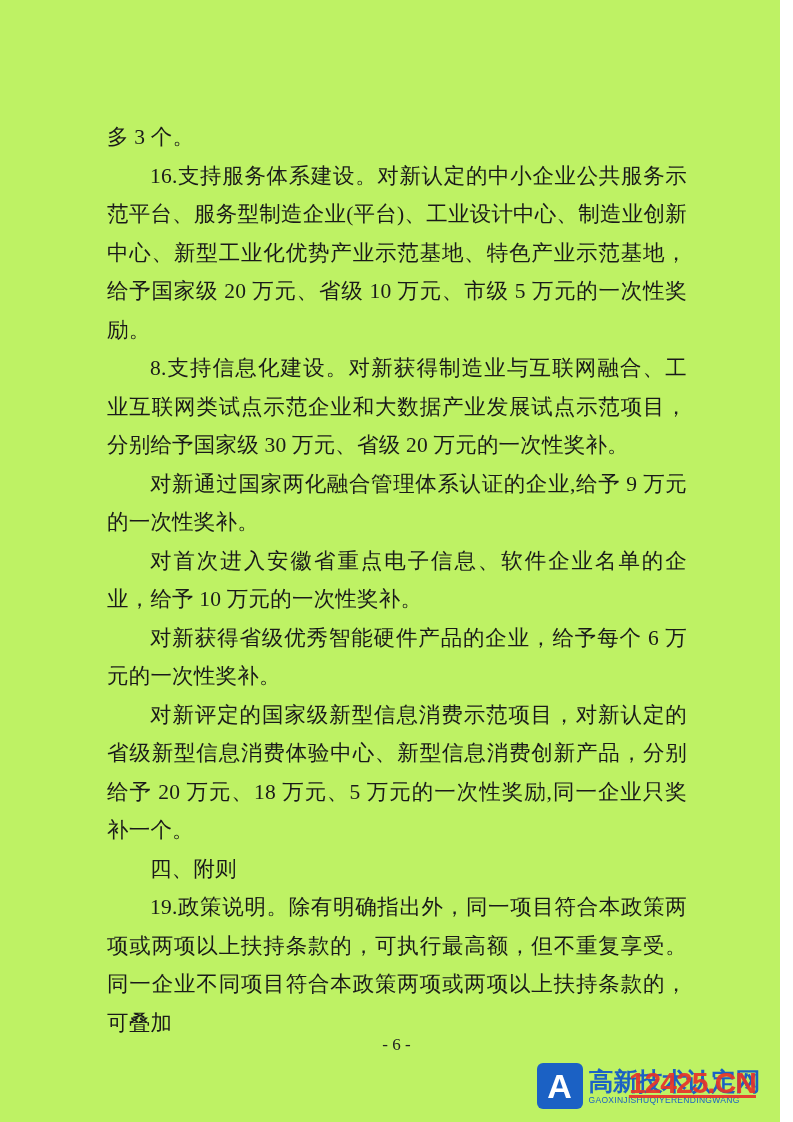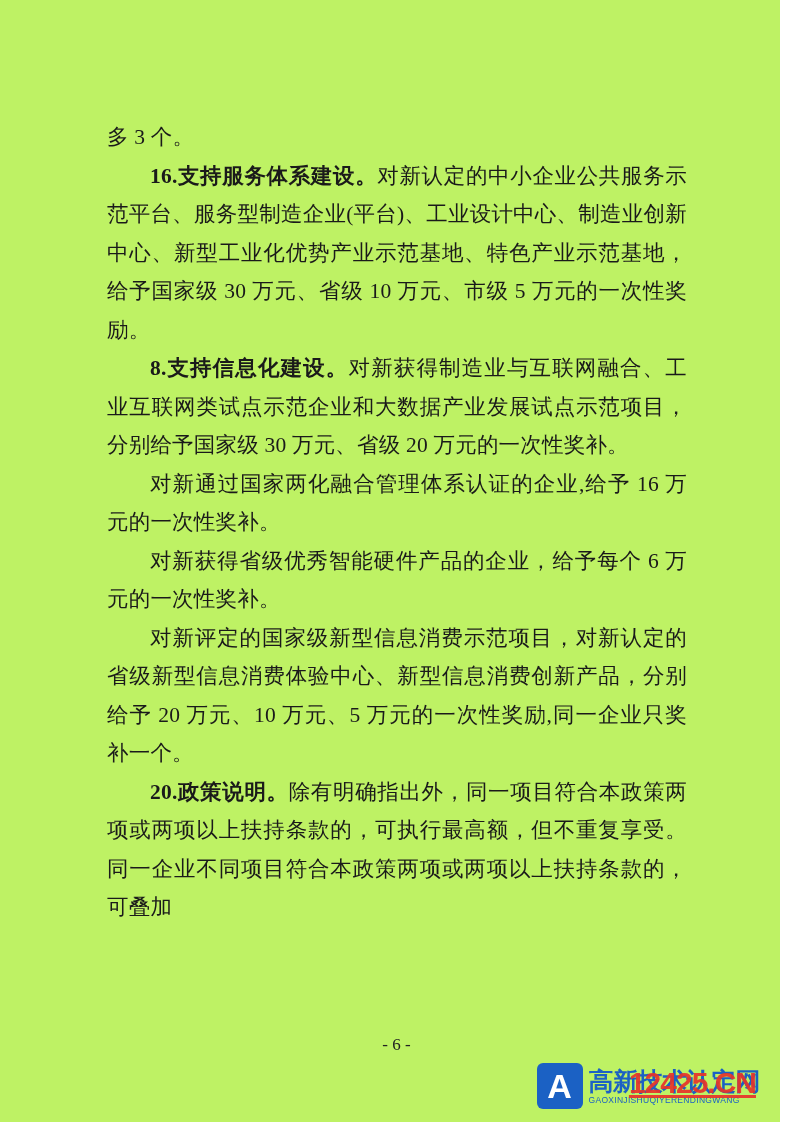--- a/index.html
+++ b/index.html
@@ -34,21 +34,21 @@
     line-height: 38.5px;
     letter-spacing: 0.2px;
     text-align: justify;
     text-justify: inter-ideograph;
     word-break: break-all;
   }
   p.indent {
     text-indent: 43px;
   }
   .bold {
-    font-weight: bold;
+    font-weight: normal;
   }
   .page-number {
     position: absolute;
     left: 0;
     top: 1035px;
     width: 793px;
     text-align: center;
     font-size: 17px;
     color: #222;
     font-family: "Liberation Serif", "DejaVu Serif", serif;
@@ -123,44 +123,50 @@
 
 <div class="page">
 
   <div class="content">
 
     <p class="para">
       <span>多 3 个。</span>
     </p>
 
     <p class="para indent">
-      <span class="bold">16.支持服务体系建设。</span><span>对新认定的中小企业公共服务示范平台、服务型制造企业(平台)、工业设计中心、制造业创新中心、新型工业化优势产业示范基地、特色产业示范基地，给予国家级 30 万元、省级 10 万元、市级 5 万元的一次性奖励。</span>
+      <span class="bold">16.支持服务体系建设。</span><span>对新认定的中小企业公共服务示范平台、服务型制造企业(平台)、工业设计中心、制造业创新中心、新型工业化优势产业示范基地、特色产业示范基地，给予国家级 20 万元、省级 10 万元、市级 5 万元的一次性奖励。</span>
     </p>
 
     <p class="para indent">
       <span class="bold">8.支持信息化建设。</span><span>对新获得制造业与互联网融合、工业互联网类试点示范企业和大数据产业发展试点示范项目，分别给予国家级 30 万元、省级 20 万元的一次性奖补。</span>
     </p>
 
     <p class="para indent">
-      <span>对新通过国家两化融合管理体系认证的企业,给予 16 万元的一次性奖补。</span>
+      <span>对新通过国家两化融合管理体系认证的企业,给予 9 万元的一次性奖补。</span>
     </p>
 
 
+    <p class="para indent">
+      <span>对首次进入安徽省重点电子信息、软件企业名单的企业，给予 10 万元的一次性奖补。</span>
+    </p>
 
     <p class="para indent">
       <span>对新获得省级优秀智能硬件产品的企业，给予每个 6 万元的一次性奖补。</span>
     </p>
 
     <p class="para indent">
-      <span>对新评定的国家级新型信息消费示范项目，对新认定的省级新型信息消费体验中心、新型信息消费创新产品，分别给予 20 万元、10 万元、5 万元的一次性奖励,同一企业只奖补一个。</span>
+      <span>对新评定的国家级新型信息消费示范项目，对新认定的省级新型信息消费体验中心、新型信息消费创新产品，分别给予 20 万元、18 万元、5 万元的一次性奖励,同一企业只奖补一个。</span>
     </p>
 
+    <p class="para indent">
+      <span>四、附则</span>
+    </p>
 
     <p class="para indent">
-      <span class="bold">20.政策说明。</span><span>除有明确指出外，同一项目符合本政策两项或两项以上扶持条款的，可执行最高额，但不重复享受。同一企业不同项目符合本政策两项或两项以上扶持条款的，可叠加</span>
+      <span class="bold">19.政策说明。</span><span>除有明确指出外，同一项目符合本政策两项或两项以上扶持条款的，可执行最高额，但不重复享受。同一企业不同项目符合本政策两项或两项以上扶持条款的，可叠加</span>
     </p>
 
   </div>
 
   <div class="page-number">- 6 -</div>
 
   <div class="watermark">
     <div class="wm-badge">
       <div class="wm-a">A</div>
     </div>

